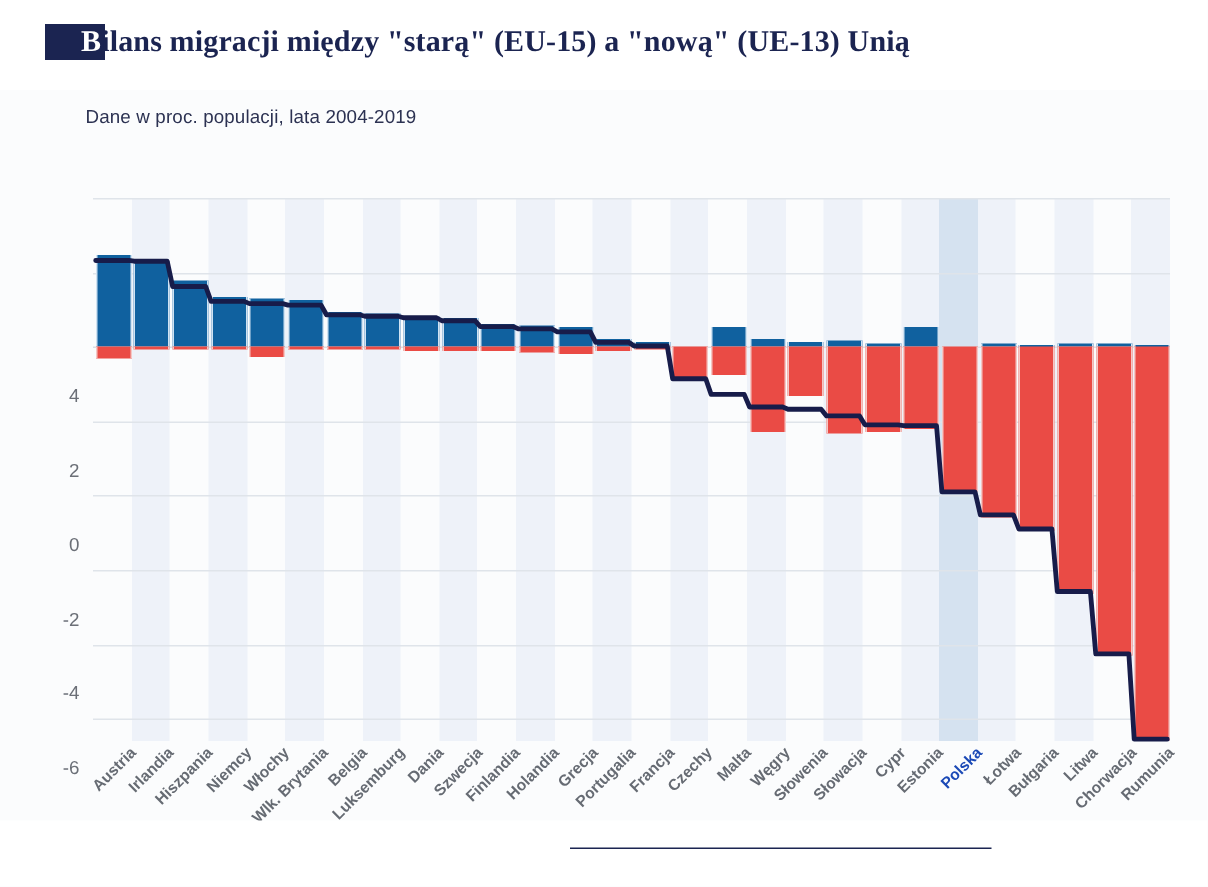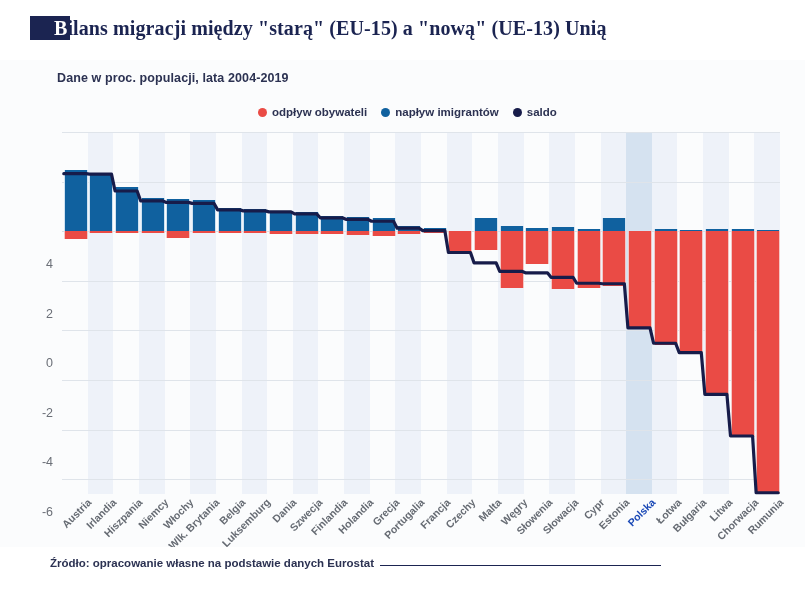--- a/index.html
+++ b/index.html
@@ -31,21 +31,21 @@
   .title-text{
     font-family:"Liberation Serif", serif;
     font-size:20px;font-weight:700;color:#1b2451;
     position:relative;z-index:2;white-space:nowrap;
     letter-spacing:.1px;
   }
   .title-text .cap{color:#ffffff;padding-left:2px;}
   
   .subtitle{
     position:absolute;left:57px;top:71px;
-    font-size:12.5px;color:#2c3252;font-weight:700;
+    font-size:12.5px;color:#2c3252;font-weight:400;
     letter-spacing:.1px;
   }
   
   .legend{
     position:absolute;left:258px;top:106px;
     display:flex;align-items:center;gap:14px;
     font-size:11.5px;color:#2c3252;font-weight:600;
   }
   .legend-item{display:flex;align-items:center;gap:5px;}
   .legend-dot{width:9px;height:9px;border-radius:50%;display:inline-block;}
@@ -119,34 +119,20 @@
 
   <div class="header">
     <div class="title-row">
       <span class="title-block"></span>
       <span class="title-text"><span class="cap">B</span><span>ilans migracji między "starą" (EU-15) a "nową" (UE-13) Unią</span></span>
     </div>
   </div>
 
   <div class="subtitle">Dane w proc. populacji, lata 2004-2019</div>
 
-  <div class="legend" id="legend">
-      <div class="legend-item">
-        <span class="legend-dot" style="background: rgb(234, 75, 69);"></span>
-        <span>odpływ obywateli</span>
-      </div>
-      <div class="legend-item">
-        <span class="legend-dot" style="background: rgb(16, 97, 159);"></span>
-        <span>napływ imigrantów</span>
-      </div>
-      <div class="legend-item">
-        <span class="legend-dot" style="background: rgb(23, 28, 74);"></span>
-        <span>saldo</span>
-      </div>
-    </div>
 
   <div class="chart-wrap">
     <div class="ylabels" id="ylabels" style="top: 132px; left: 0px; width: 62px;">
         <div class="ylabel" style="top: 12px;">4</div>
         <div class="ylabel" style="top: 61.589px;">2</div>
         <div class="ylabel" style="top: 111.178px;">0</div>
         <div class="ylabel" style="top: 160.767px;">-2</div>
         <div class="ylabel" style="top: 210.356px;">-4</div>
         <div class="ylabel" style="top: 259.945px;">-6</div>
         <div class="ylabel" style="top: 309.534px;">-8</div>
@@ -266,17 +252,16 @@
       <div class="xlabel" style="left: 561.321px; top: 2px; transform: translateX(-100%) rotate(-45deg); transform-origin: right top;">Estonia</div>
       <div class="xlabel hl" style="left: 586.964px; top: 2px; transform: translateX(-100%) rotate(-45deg); transform-origin: right top;">Polska</div>
       <div class="xlabel" style="left: 612.607px; top: 2px; transform: translateX(-100%) rotate(-45deg); transform-origin: right top;">Łotwa</div>
       <div class="xlabel" style="left: 638.25px; top: 2px; transform: translateX(-100%) rotate(-45deg); transform-origin: right top;">Bułgaria</div>
       <div class="xlabel" style="left: 663.893px; top: 2px; transform: translateX(-100%) rotate(-45deg); transform-origin: right top;">Litwa</div>
       <div class="xlabel" style="left: 689.536px; top: 2px; transform: translateX(-100%) rotate(-45deg); transform-origin: right top;">Chorwacja</div>
       <div class="xlabel" style="left: 715.179px; top: 2px; transform: translateX(-100%) rotate(-45deg); transform-origin: right top;">Rumunia</div>
     </div>
 
   <div class="footer">
-    <div class="src">Źródło: opracowanie własne na podstawie danych Eurostat</div>
     <div class="rule"></div>
   </div>
 
 </div>
 
 </body></html>

